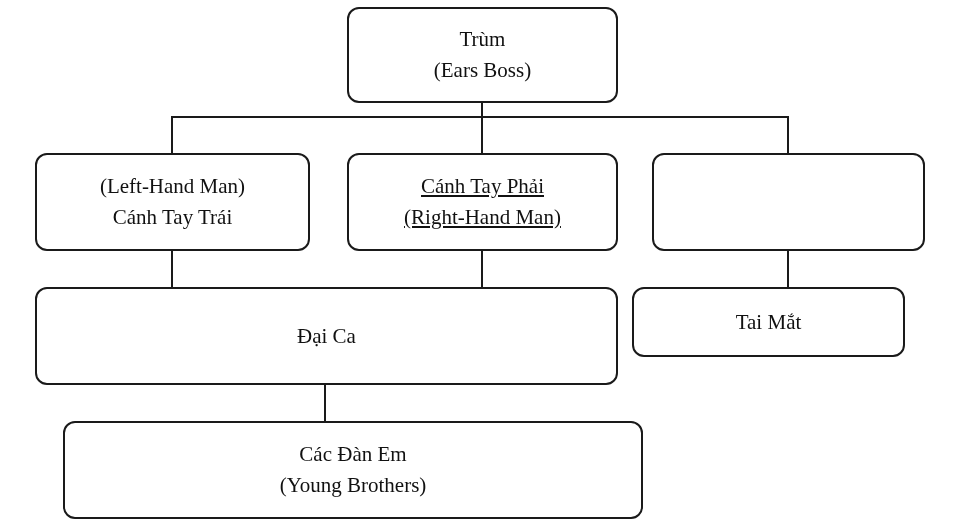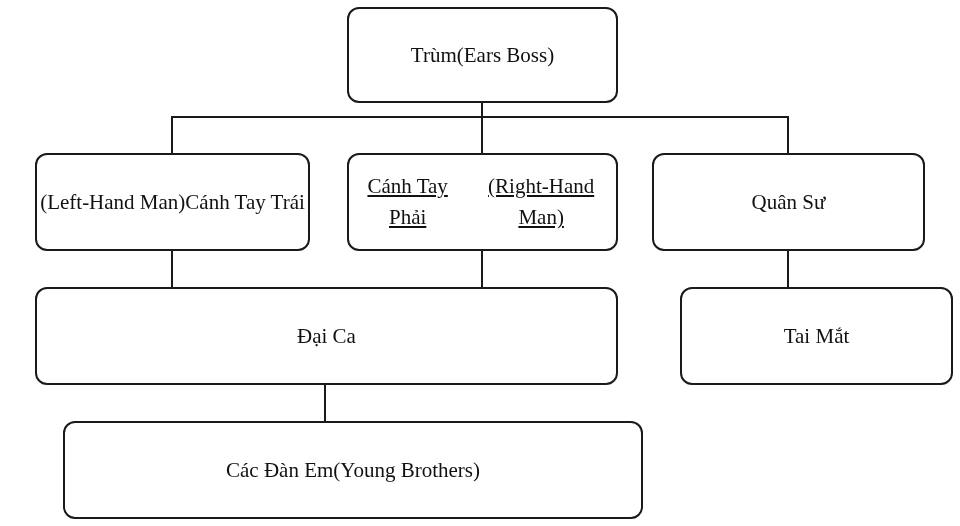--- a/index.html
+++ b/index.html
@@ -16,38 +16,39 @@
     color: #111111;
     overflow: hidden;
   }
   .node {
     position: absolute;
     box-sizing: border-box;
     border: 2px solid #1a1a1a;
     border-radius: 12px;
     background: #ffffff;
     display: flex;
+    flex-direction: column;
     align-items: center;
     justify-content: center;
     text-align: center;
     font-size: 21px;
     line-height: 31px;
   }
   .edge {
     position: absolute;
     background: #1a1a1a;
   }
 
   
   #node-trum          { left: 347px; top:   7px; width: 271px; height: 96px; }
   #node-canh-tay-trai { left:  35px; top: 153px; width: 275px; height: 98px; }
   #node-canh-tay-phai { left: 347px; top: 153px; width: 271px; height: 98px; text-decoration: underline; }
   #node-quan-su       { left: 652px; top: 153px; width: 273px; height: 98px; }
   #node-dai-ca        { left:  35px; top: 287px; width: 583px; height: 98px; gap: 16px; }
-  #node-tai-mat       { left: 680px; top: 287px; width: 273px; height: 98px; }
+  #node-tai-mat       { left: 632px; top: 287px; width: 273px; height: 70px; }
   #node-cac-dan-em    { left:  35px; top: 421px; width: 580px; height: 98px; margin-left: 28px; }
 
   
   #edge-trum-drop       { left: 481px; top: 103px; width:   2px; height: 50px; }
   #edge-bus             { left: 171px; top: 116px; width: 618px; height:  2px; }
   #edge-bus-left-drop   { left: 171px; top: 116px; width:   2px; height: 37px; }
   #edge-bus-right-drop  { left: 787px; top: 116px; width:   2px; height: 37px; }
   #edge-trai-daica      { left: 171px; top: 251px; width:   2px; height: 36px; }
   #edge-phai-daica      { left: 481px; top: 251px; width:   2px; height: 36px; }
   #edge-quansu-taimat   { left: 787px; top: 251px; width:   2px; height: 36px; }
@@ -76,21 +77,20 @@
     <span>(Left-Hand Man)</span>
     <span>Cánh Tay Trái</span>
   </div>
 
   <div class="node" id="node-canh-tay-phai">
     <span>Cánh Tay Phải</span>
     <span>(Right-Hand Man)</span>
   </div>
 
   <div class="node" id="node-quan-su">
-    <span>Quân Sư</span>
   </div>
 
   <div class="node" id="node-dai-ca">
     <span>Đại Ca</span>
   </div>
 
   <div class="node" id="node-tai-mat">
     <span>Tai Mắt</span>
   </div>
 

